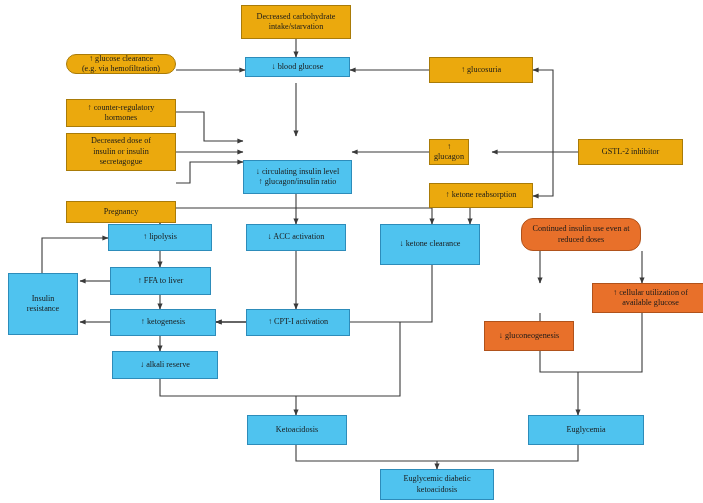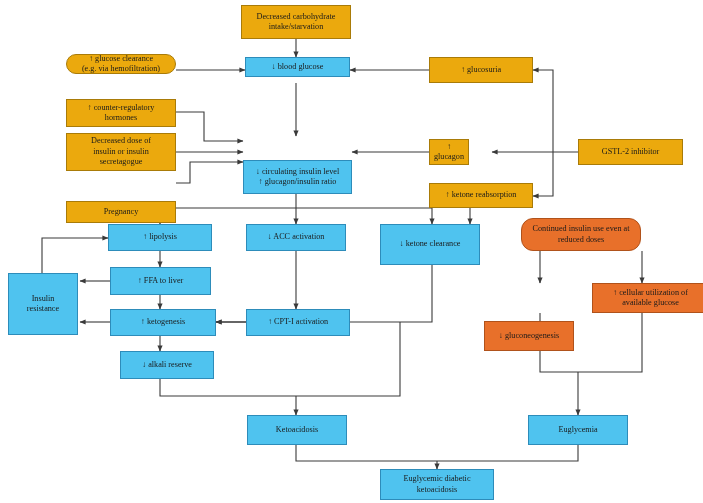--- a/index.html
+++ b/index.html
@@ -222,29 +222,29 @@
   </div>
 
   <div class="node n-blue" style="left:110px; top:309px; width:106px; height:27px;">
     <span class="lbl">↑ ketogenesis</span>
   </div>
 
   <div class="node n-blue" style="left:246px; top:309px; width:104px; height:27px;">
     <span class="lbl">↑ CPT-I activation</span>
   </div>
 
-  <div class="node n-blue" style="left:120px; top:351px; width:94px; height:28px;">
+  <div class="node n-blue" style="left:112px; top:351px; width:106px; height:28px;">
     <span class="lbl">↓ alkali reserve</span>
   </div>
 
   <div class="node n-blue" style="left:247px; top:415px; width:100px; height:30px;">
     <span class="lbl">Ketoacidosis</span>
   </div>
 
-  <div class="node n-blue" style="left:528px; top:415px; width:100px; height:30px;">
+  <div class="node n-blue" style="left:528px; top:415px; width:116px; height:30px;">
     <span class="lbl">Euglycemia</span>
   </div>
 
   <div class="node n-blue" style="left:380px; top:469px; width:114px; height:31px;">
     <span class="lbl">Euglycemic diabetic
 ketoacidosis</span>
   </div>
 
 </div>
 

